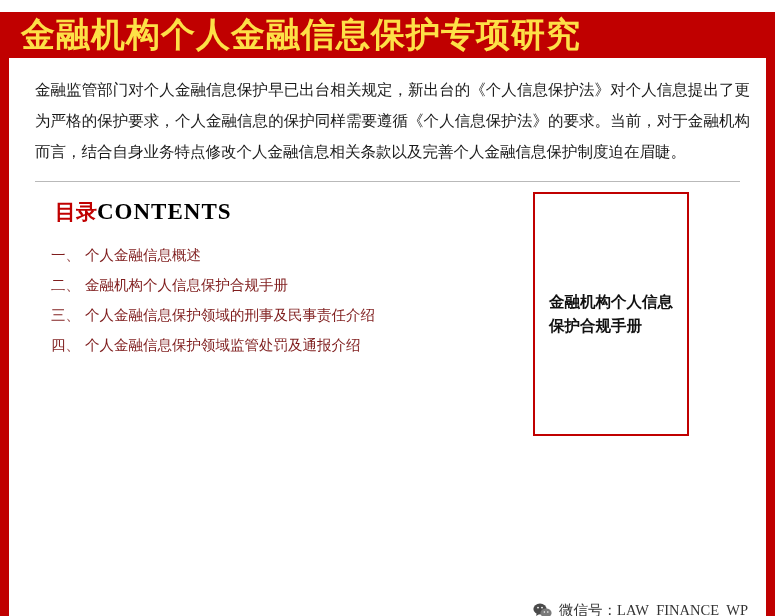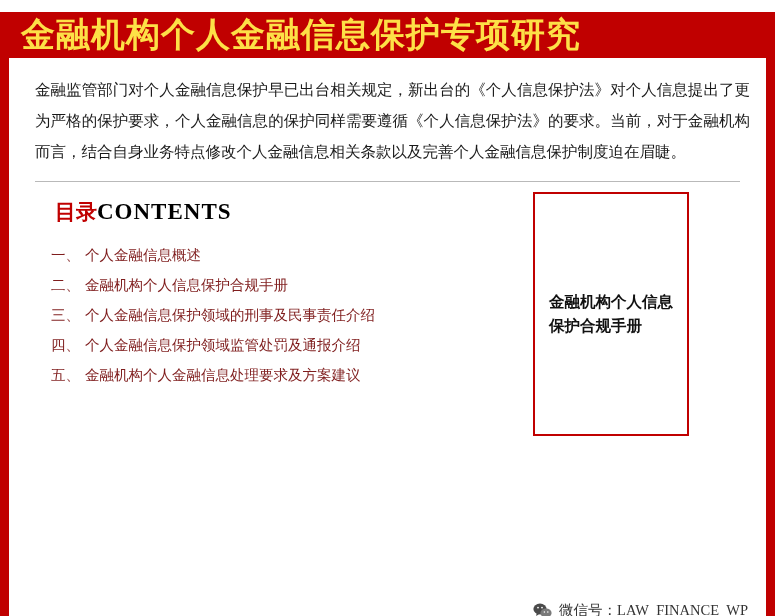--- a/index.html
+++ b/index.html
@@ -169,23 +169,20 @@
         <span class="num">一、</span><span>个人金融信息概述</span>
       </li>
       <li>
         <span class="num">二、</span><span>金融机构个人信息保护合规手册</span>
       </li>
       <li>
         <span class="num">三、</span><span>个人金融信息保护领域的刑事及民事责任介绍</span>
       </li>
       <li>
         <span class="num">四、</span><span>个人金融信息保护领域监管处罚及通报介绍</span>
-      </li>
-      <li>
-        <span class="num">五、</span><span>金融机构个人金融信息处理要求及方案建议</span>
       </li>
     </ul>
 
     <div class="book-box">
       <div class="book-title">金融机构个人信息保护合规手册</div>
     </div>
 
   </div>
 
   <div class="footer">

